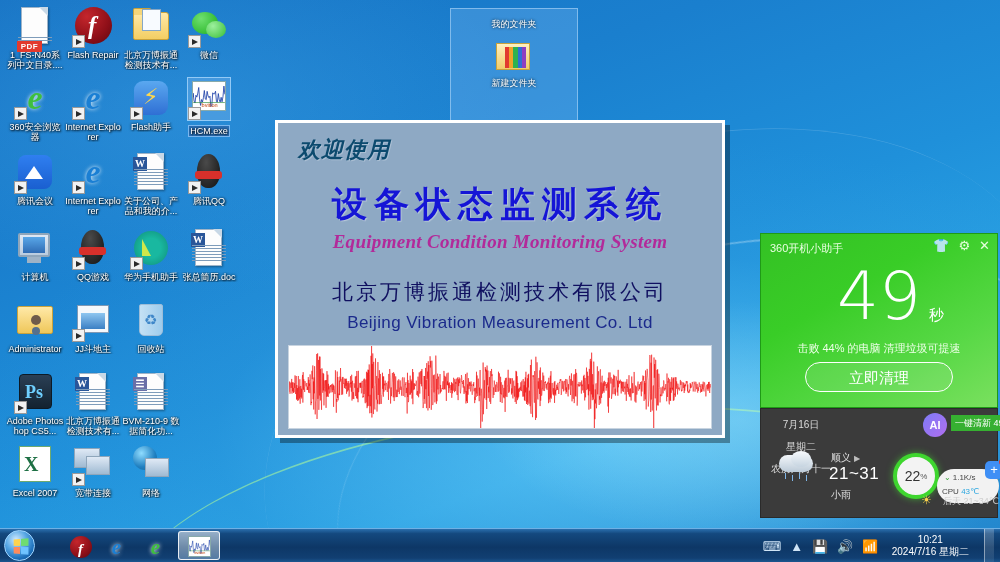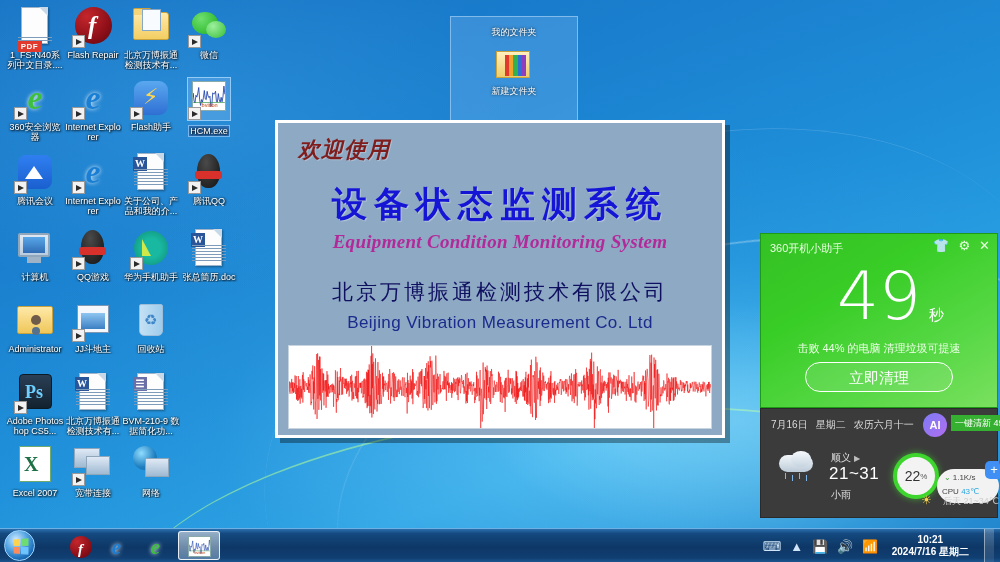--- a/index.html
+++ b/index.html
@@ -220,21 +220,21 @@
     position:absolute; left:2px; top:4px; width:26px; height:20px;
     background: linear-gradient(#dfe9f5,#9fbad2); border:1px solid #8fa6bb;
   }
   .broadband2 {
     position:absolute; left:14px; top:12px; width:24px; height:19px;
     background: linear-gradient(#dfe9f5,#9fbad2); border:1px solid #8fa6bb;
   }
 
   
   #drag-ghost {
-    position:absolute; left:450px; top:16px; width:128px; height:118px;
+    position:absolute; left:450px; top:8px; width:128px; height:118px;
     background: rgba(130,190,245,0.30);
     border:1px solid rgba(200,230,255,0.5);
   }
   #drag-ghost .ghost-title {
     text-align:center; font-size:9px; color:#fff; padding-top:9px;
     text-shadow: 0 0 3px #000;
   }
   #drag-ghost .ghost-ico {
     width:40px; height:34px; margin:9px auto 3px auto; position:relative;
   }
@@ -257,21 +257,21 @@
 
   
   #splash {
     position:absolute; left:275px; top:120px; width:450px; height:318px;
     background:#8ea9c4; border:3px solid #ffffff;
     box-shadow: 5px 5px 0 rgba(0,0,0,0.35);
   }
   #splash .welcome {
     position:absolute; left:20px; top:12px;
     font-family:"Liberation Serif", serif; font-style:italic; font-weight:bold;
-    font-size:22px; color:#7f1d1d;
+    font-size:22px; color:#0c4a6e;
     text-shadow: 1px 1px 0 rgba(255,255,255,0.25);
     letter-spacing:1px;
   }
   #splash .title-cn {
     position:absolute; left:0; right:0; top:58px; text-align:center;
     font-family:"DejaVu Serif", serif; font-weight:bold;
     font-size:35px; color:#1515d6; letter-spacing:7px;
     text-shadow: 1px 1px 1px rgba(255,255,255,0.35);
   }
   #splash .title-en {
@@ -325,21 +325,21 @@
     background: rgba(255,255,255,0.10); cursor:pointer;
   }
 
   
   #weather-widget {
     position:absolute; left:760px; top:408px; width:238px; height:110px;
     background:#3b3b3b; border:1px solid #2a2a2a;
   }
   #weather-widget .wrow1 {
     position:absolute; left:10px; top:9px; font-size:10px; color:#dcdcdc;
-    display:flex; gap:8px; align-items:center;
+    display:flex; gap:8px; align-items:center;flex-direction:column;
   }
   #weather-widget .ai-badge {
     position:absolute; left:162px; top:4px; width:24px; height:24px; border-radius:50%;
     background: linear-gradient(135deg,#7e7bf5,#b06ef0);
     color:#fff; font-size:11px; text-align:center; line-height:24px; font-weight:bold;
     cursor:pointer;
   }
   #weather-widget .clean-badge {
     position:absolute; left:190px; top:6px; height:16px; line-height:16px; padding:0 4px;
     background:#36b031; color:#fff; font-size:9px; white-space:nowrap; cursor:pointer;
@@ -423,21 +423,21 @@
     position:absolute; top:2px; width:42px; height:29px; cursor:pointer;
     border:1px solid transparent; border-radius:3px;
   }
   .tb-item.active {
     background: linear-gradient(rgba(255,255,255,0.55), rgba(210,235,255,0.35));
     border:1px solid rgba(255,255,255,0.85);
   }
   .tb-item .ic { position:absolute; left:9px; top:4px; width:23px; height:22px; }
   #tray { position:absolute; right:6px; top:0; height:34px; display:flex; align-items:center; gap:9px; }
   #tray .tico { color:#cfe4f6; font-size:13px; cursor:pointer; }
-  #clock { text-align:center; color:#ffffff; font-size:10px; line-height:12px; margin-left:4px; cursor:pointer;font-weight:bold; }
+  #clock { text-align:center; color:#ffffff; font-size:10px; line-height:12px; margin-left:4px; cursor:pointer; }
   #show-desktop {
     width:10px; height:34px; margin-left:6px;
     background: linear-gradient(rgba(255,255,255,0.22), rgba(255,255,255,0.07));
     border-left:1px solid rgba(255,255,255,0.45); cursor:pointer;
   }
 </style>
 </head>
 <body>
 
 <div id="desktop">

